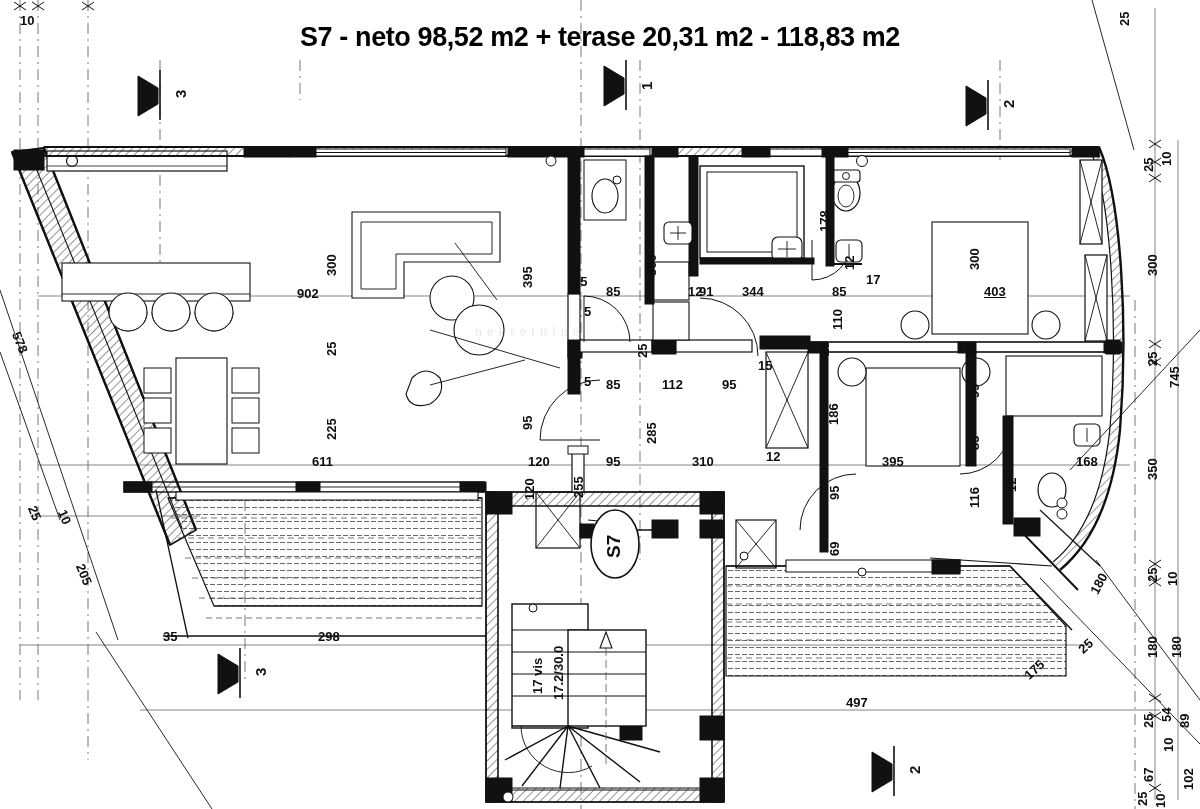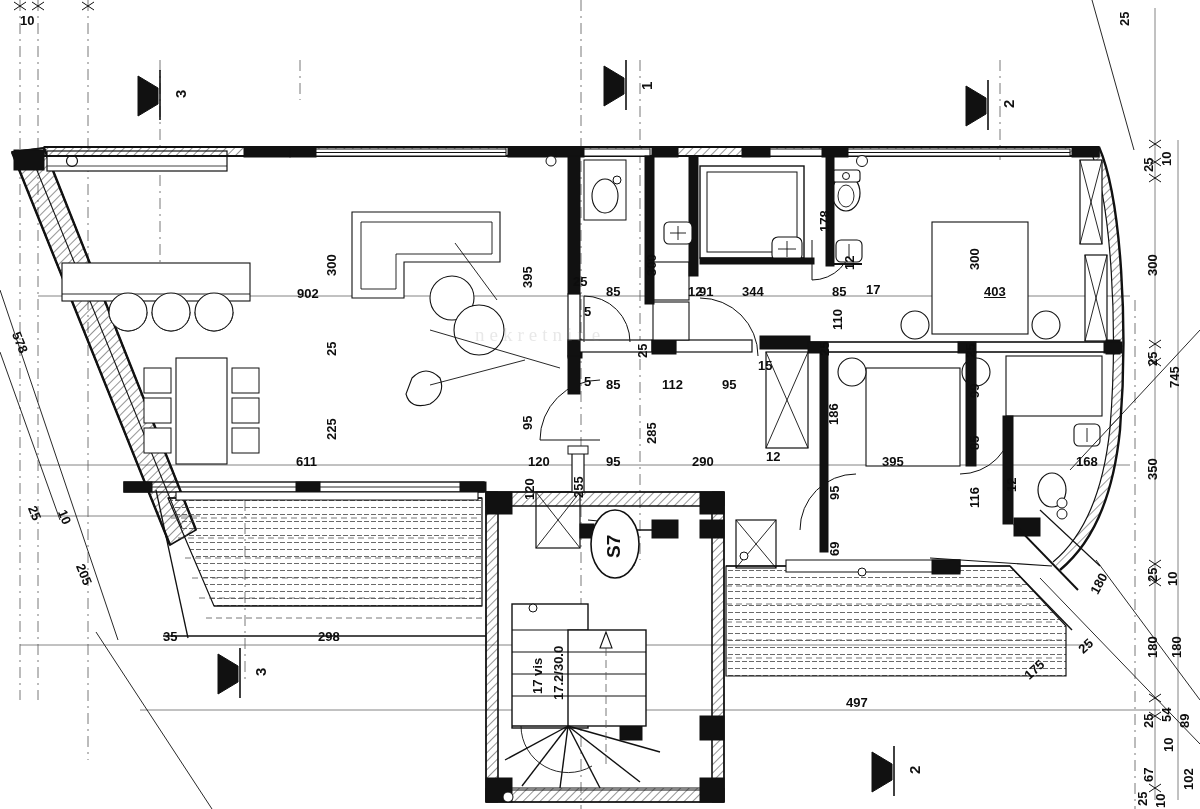--- a/index.html
+++ b/index.html
@@ -39,21 +39,21 @@
     font-size:13px;font-weight:bold;color:#111;
     transform-origin:0 0;transform:rotate(-90deg);
     white-space:nowrap;
   }
   #watermark{
     position:absolute;left:415px;top:330px;
     font-family:"Liberation Serif", serif;
     font-size:52px;color:rgba(150,150,150,0.22);
     letter-spacing:2px;pointer-events:none;user-select:none;
   }
-  #watermark small{display:block;font-size:19px;letter-spacing:5px;
+  #watermark small{display:block;font-size:14px;letter-spacing:5px;
     margin-top:-6px;margin-left:60px;color:rgba(150,150,150,0.22);}
 </style>
 </head>
 <body>
 
 <div id="stage">
 
   <svg id="plan" viewBox="0 0 1200 809">
     <defs>
       <pattern id="hatch" width="6" height="6" patternUnits="userSpaceOnUse" patternTransform="rotate(45)">
@@ -434,40 +434,41 @@
         <ellipse cx="615" cy="544" rx="24" ry="34" fill="#fff" stroke="#111" stroke-width="1.6"></ellipse>
       </g>
 
     </g>
   </svg>
 
   <div id="watermark">
     <small>nekretnine</small>
   </div>
 
+  <div id="title">S7 - neto 98,52 m2 + terase 20,31 m2 - 118,83 m2</div>
 
   <div class="roomtag" style="left:603px;top:532px;width:26px;height:26px;">S7</div>
 
   <div class="stairtxt" style="left:530px;top:694px;">17 vis</div>
   <div class="stairtxt" style="left:551px;top:700px;">17.2/30.0</div>
 
   <div class="secnum" style="left:172px;top:98px;">3</div>
   <div class="secnum" style="left:638px;top:90px;">1</div>
   <div class="secnum" style="left:1000px;top:108px;">2</div>
   <div class="secnum" style="left:252px;top:676px;">3</div>
   <div class="secnum" style="left:906px;top:774px;">2</div>
 
   <div class="dim" style="left:20px;top:14px;">10</div>
   <div class="dim v" style="left:1118px;top:26px;">25</div>
 
   <div class="dim v" style="left:325px;top:276px;">300</div>
   <div class="dim" style="left:297px;top:287px;">902</div>
   <div class="dim v" style="left:325px;top:356px;">25</div>
   <div class="dim v" style="left:325px;top:440px;">225</div>
-  <div class="dim" style="left:296px;top:455px;">611</div>
+  <div class="dim" style="left:312px;top:455px;">611</div>
 
   <div class="dim" style="left:22px;top:330px;transform:rotate(68deg);">578</div>
   <div class="dim" style="left:38px;top:504px;transform:rotate(68deg);">25</div>
   <div class="dim" style="left:68px;top:508px;transform:rotate(68deg);">10</div>
   <div class="dim" style="left:86px;top:562px;transform:rotate(68deg);">205</div>
 
   <div class="dim" style="left:163px;top:630px;">35</div>
   <div class="dim" style="left:318px;top:630px;">298</div>
 
   <div class="dim v" style="left:521px;top:288px;">395</div>
@@ -481,39 +482,39 @@
   <div class="dim v" style="left:521px;top:430px;">95</div>
   <div class="dim" style="left:662px;top:378px;">112</div>
   <div class="dim" style="left:722px;top:378px;">95</div>
   <div class="dim" style="left:758px;top:359px;">15</div>
 
   <div class="dim v" style="left:645px;top:276px;">300</div>
   <div class="dim" style="left:699px;top:285px;">91</div>
   <div class="dim" style="left:688px;top:285px;">12</div>
   <div class="dim" style="left:742px;top:285px;">344</div>
   <div class="dim" style="left:832px;top:285px;">85</div>
-  <div class="dim" style="left:866px;top:283px;text-align:right;">17</div>
+  <div class="dim" style="left:866px;top:273px;text-align:right;">17</div>
   <div class="dim v" style="left:818px;top:232px;">178</div>
   <div class="dim v" style="left:843px;top:270px;">12</div>
   <div class="dim v" style="left:831px;top:330px;">110</div>
 
   <div class="dim" style="left:984px;top:285px;text-decoration:underline;">403</div>
   <div class="dim v" style="left:968px;top:270px;">300</div>
   <div class="dim v" style="left:964px;top:358px;">25</div>
   <div class="dim v" style="left:968px;top:398px;">99</div>
   <div class="dim v" style="left:968px;top:450px;">85</div>
   <div class="dim v" style="left:827px;top:425px;">186</div>
   <div class="dim" style="left:882px;top:455px;">395</div>
 
   <div class="dim v" style="left:645px;top:444px;">285</div>
   <div class="dim" style="left:606px;top:455px;">95</div>
   <div class="dim" style="left:528px;top:455px;">120</div>
   <div class="dim v" style="left:523px;top:500px;">120</div>
   <div class="dim v" style="left:572px;top:498px;">255</div>
-  <div class="dim" style="left:692px;top:455px;">290</div>
+  <div class="dim" style="left:692px;top:455px;">310</div>
   <div class="dim" style="left:766px;top:450px;">12</div>
   <div class="dim v" style="left:828px;top:500px;">95</div>
   <div class="dim v" style="left:828px;top:556px;">69</div>
   <div class="dim v" style="left:968px;top:508px;">116</div>
   <div class="dim v" style="left:1005px;top:492px;">12</div>
   <div class="dim" style="left:1076px;top:455px;">168</div>
 
   <div class="dim" style="left:846px;top:696px;">497</div>
   <div class="dim" style="left:1022px;top:672px;transform:rotate(-42deg);">175</div>
   <div class="dim" style="left:1076px;top:646px;transform:rotate(-42deg);">25</div>

